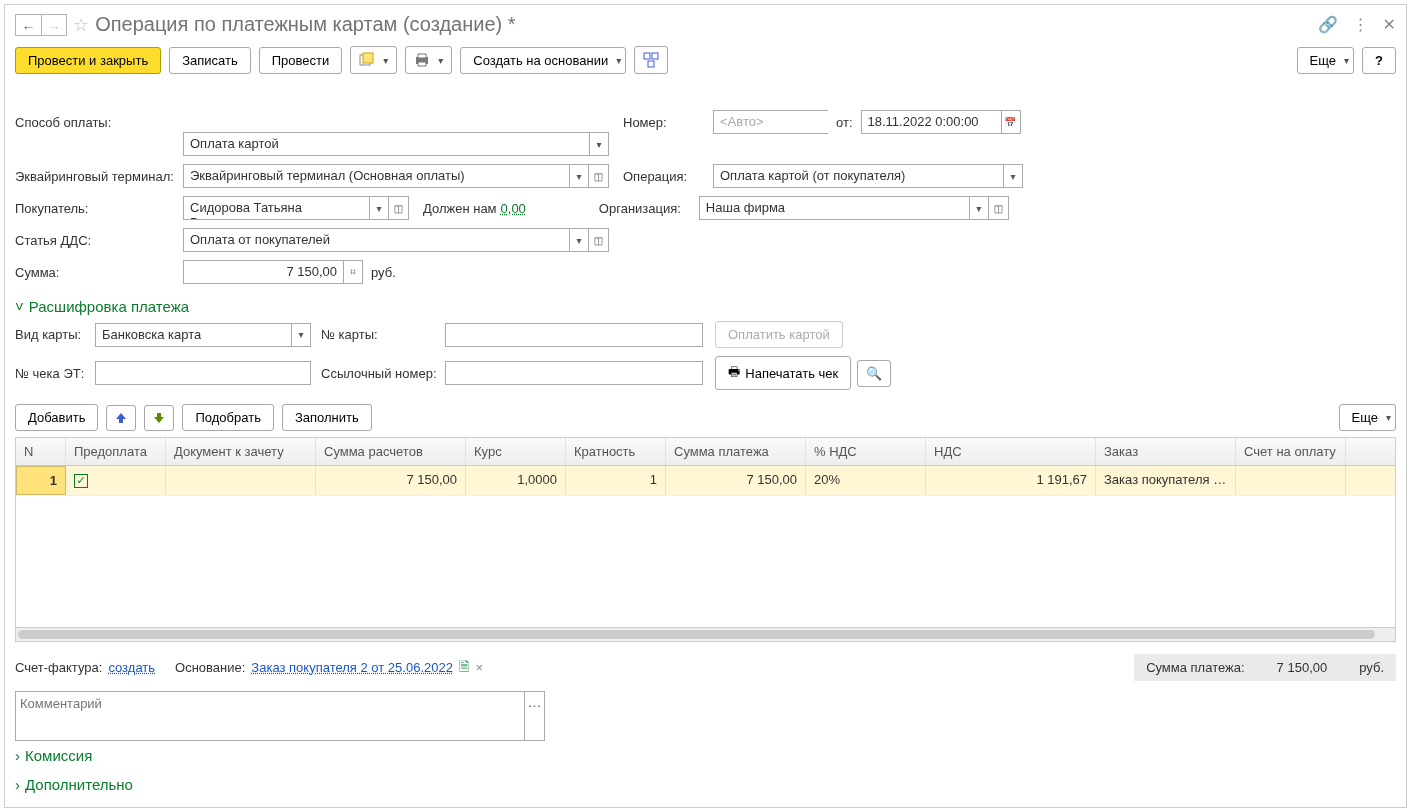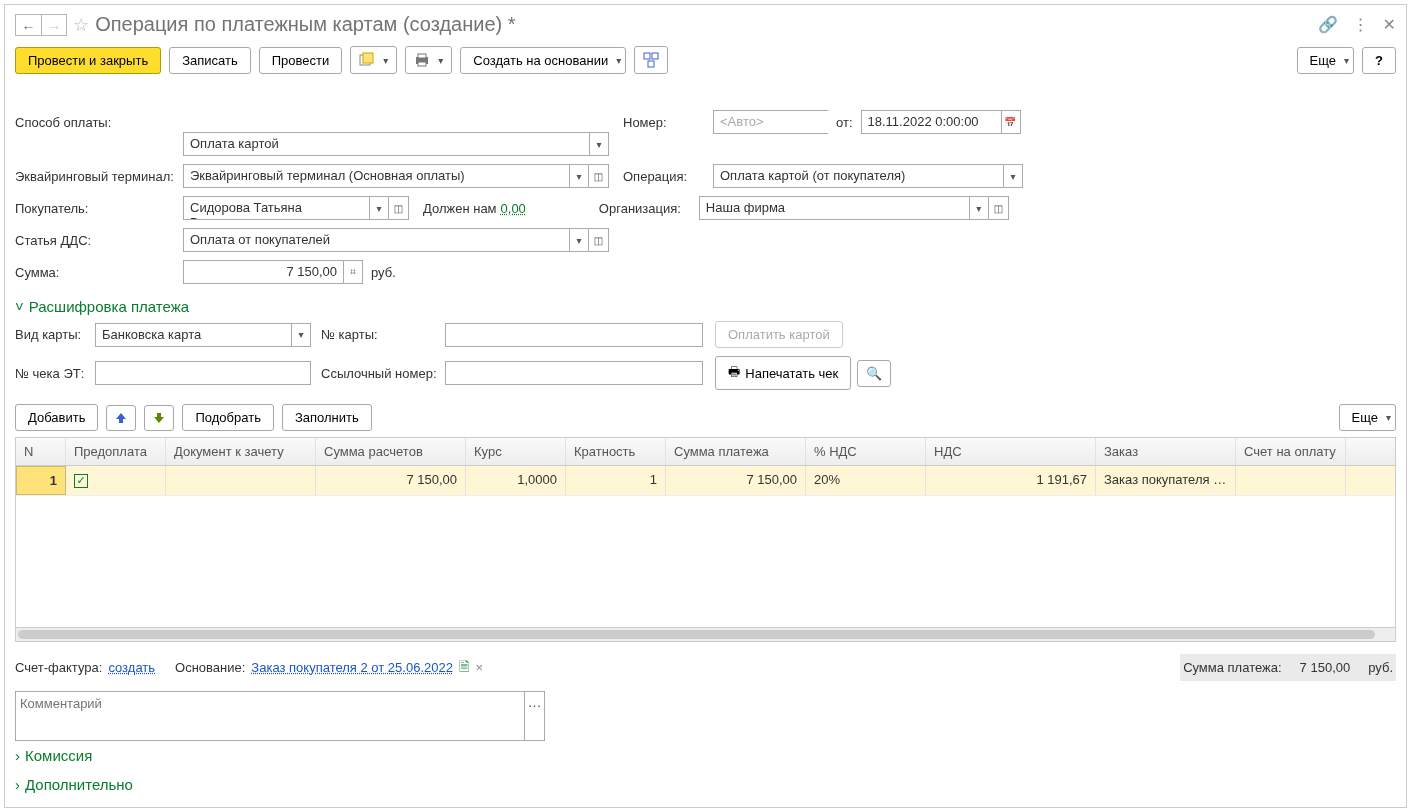--- a/index.html
+++ b/index.html
@@ -168,21 +168,21 @@
     height:14px; background:#eee; border-top:1px solid #ccc;
     position:relative;
   }
   .scrollbar::before { content:""; position:absolute; left:2px; top:2px; right:20px; bottom:2px;
     background:#ccc; border-radius:6px; }
   .footer-row {
     display:flex; align-items:center; margin-top:12px; gap:6px;
   }
   .blue-link { color:#1a56c4; text-decoration: underline dotted; cursor:pointer;}
   .total-box {
-    background:#eaeaea; padding:6px 3px; display:flex; gap:18px; align-items:center;
+    background:#eaeaea; padding:6px 12px; display:flex; gap:32px; align-items:center;
     margin-left:auto;
   }
   .comment-box {
     border:1px solid #aaa; width:530px; height:50px; display:flex; margin-top:10px;
   }
   .comment-box textarea {
     flex:1; border:none; resize:none; padding:4px; font-family:inherit; font-size:13px; color:#aaa;
   }
   .comment-ellipsis {
     width:20px; border-left:1px solid #aaa; display:flex; align-items:flex-start; justify-content:center;

